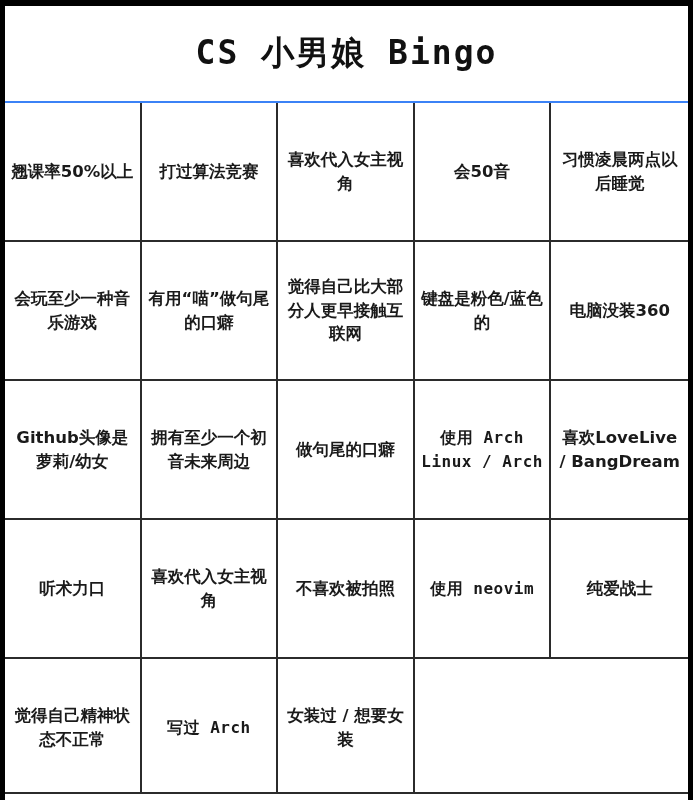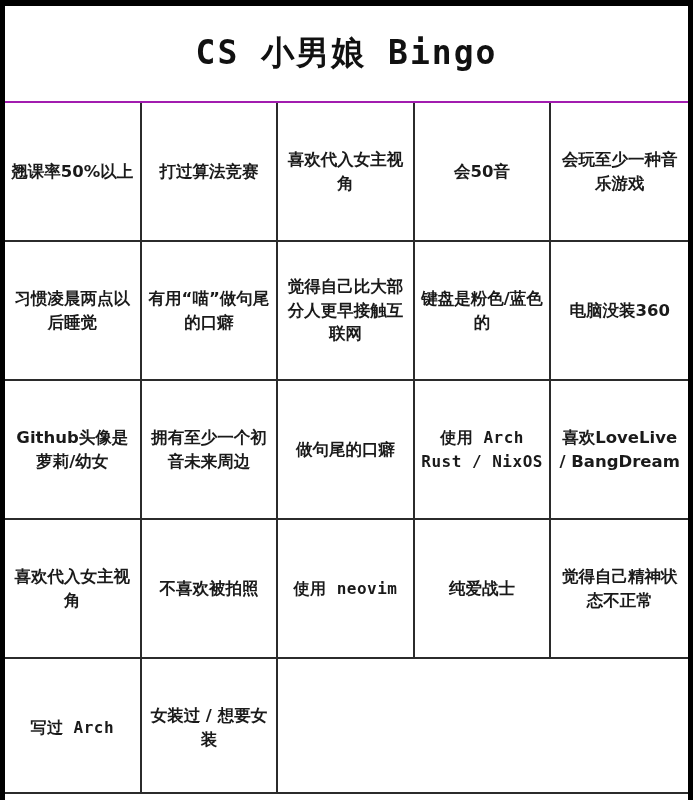--- a/index.html
+++ b/index.html
@@ -26,21 +26,21 @@
     top: 6px;
     width: 683px;
     height: 792px;
     background: #ffffff;
     box-sizing: border-box;
     display: flex;
     flex-direction: column;
   }
   .title-row {
     height: 99px;
-    border-bottom: 2px solid #a21caf;
+    border-bottom: 2px solid #3b82f6;
     display: flex;
     align-items: center;
     justify-content: center;
     box-sizing: border-box;
     background: #ffffff;
     text-align: right;
   }
   .title {
     font-family: "DejaVu Sans Mono", monospace;
     font-size: 33px;
@@ -108,25 +108,25 @@
       <div class="cell">
           <span class="cell-text">打过算法竞赛</span>
         </div>
       <div class="cell">
           <span class="cell-text">喜欢代入女主视角</span>
         </div>
       <div class="cell">
           <span class="cell-text">会50音</span>
         </div>
       <div class="cell">
-          <span class="cell-text">会玩至少一种音乐游戏</span>
+          <span class="cell-text">习惯凌晨两点以后睡觉</span>
         </div>
 
       <div class="cell">
-          <span class="cell-text">习惯凌晨两点以后睡觉</span>
+          <span class="cell-text">会玩至少一种音乐游戏</span>
         </div>
       <div class="cell">
           <span class="cell-text">有用“喵”做句尾的口癖</span>
         </div>
       <div class="cell">
           <span class="cell-text">觉得自己比大部分人更早接触互联网</span>
         </div>
       <div class="cell">
           <span class="cell-text">键盘是粉色/蓝色的</span>
         </div>
@@ -137,26 +137,29 @@
       <div class="cell">
           <span class="cell-text">Github头像是萝莉/幼女</span>
         </div>
       <div class="cell">
           <span class="cell-text">拥有至少一个初音未来周边</span>
         </div>
       <div class="cell">
           <span class="cell-text">做句尾的口癖</span>
         </div>
       <div class="cell">
-          <span class="cell-text mono">使用 Arch Rust / NixOS</span>
+          <span class="cell-text mono">使用 Arch Linux / Arch</span>
         </div>
       <div class="cell">
           <span class="cell-text">喜欢LoveLive / BangDream</span>
         </div>
 
+      <div class="cell">
+          <span class="cell-text">听术力口</span>
+        </div>
       <div class="cell">
           <span class="cell-text">喜欢代入女主视角</span>
         </div>
       <div class="cell">
           <span class="cell-text">不喜欢被拍照</span>
         </div>
       <div class="cell">
           <span class="cell-text mono">使用 neovim</span>
         </div>
       <div class="cell">

